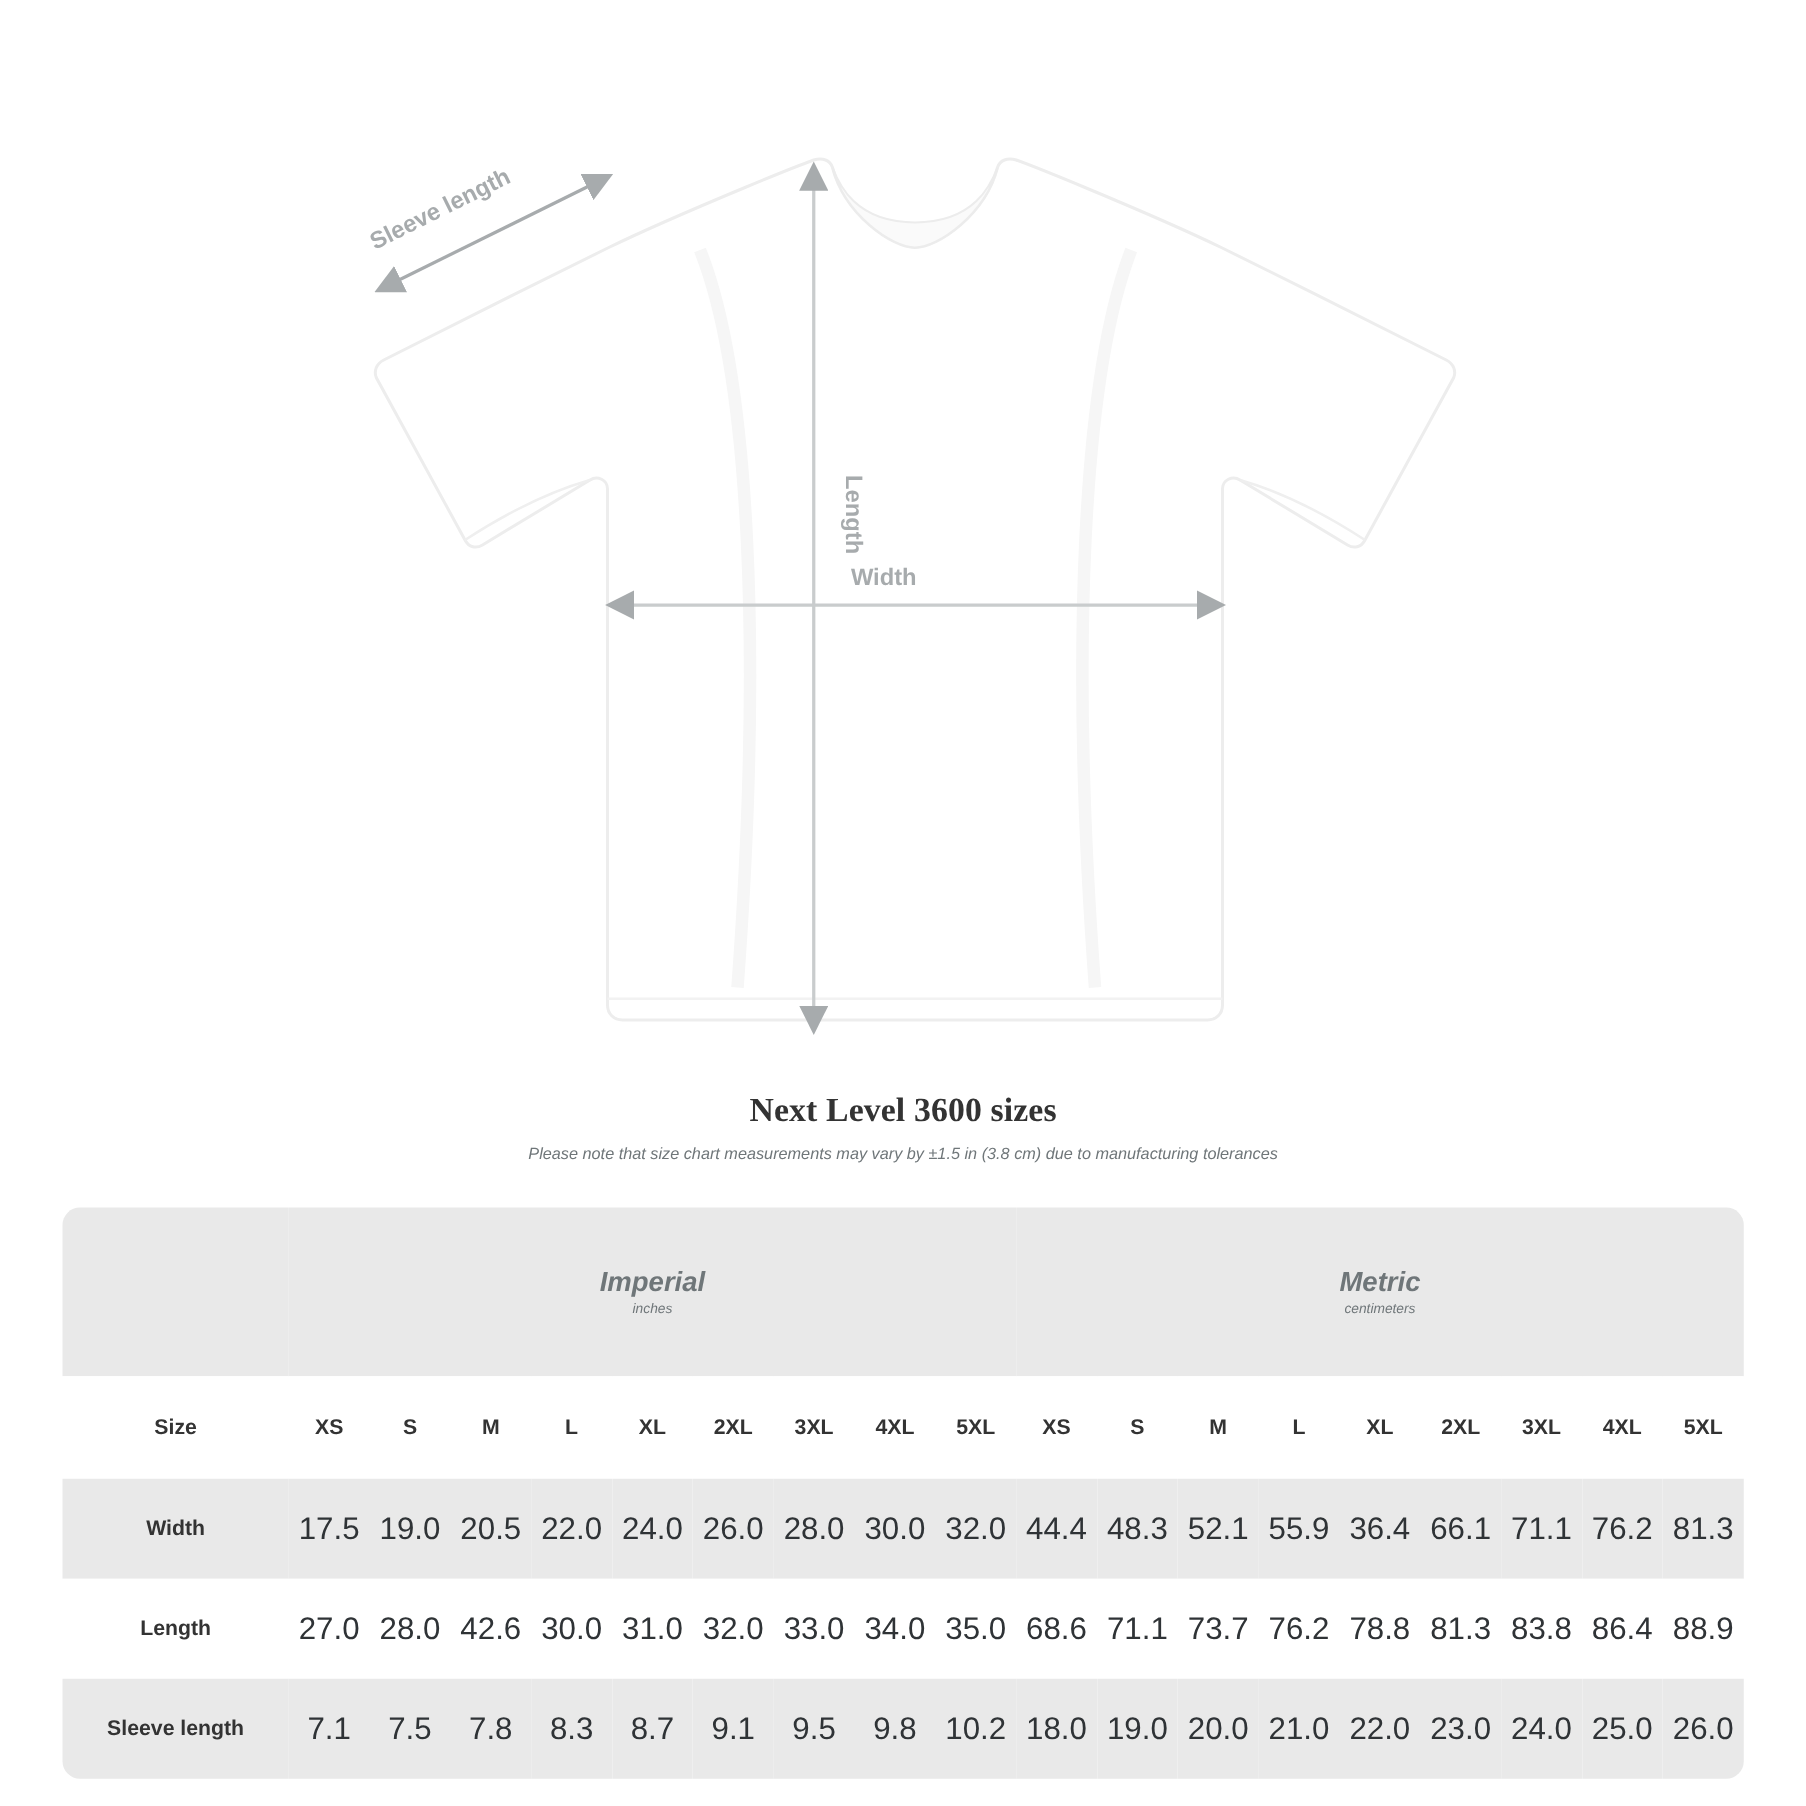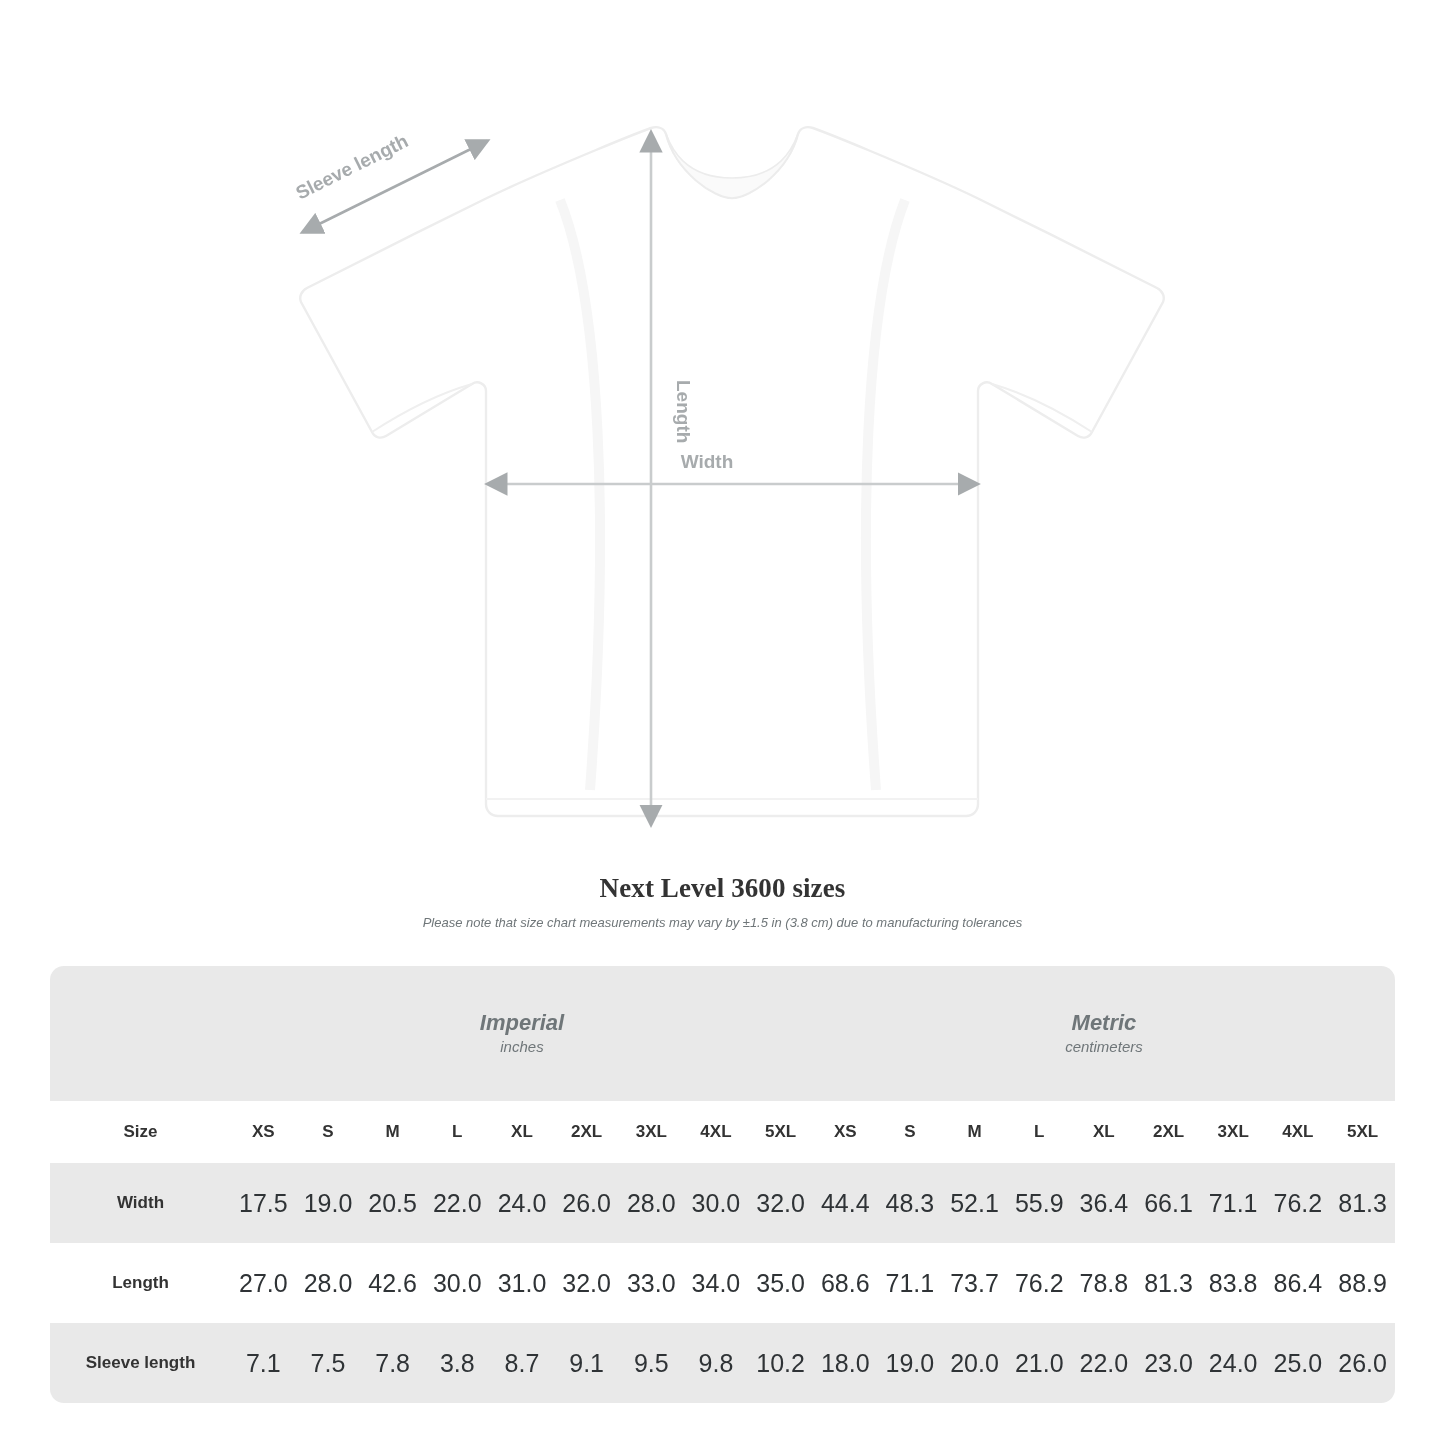--- a/index.html
+++ b/index.html
@@ -77,28 +77,28 @@
   tr.unit-row td.corner-cell { border-top-left-radius: 14px; }
 
   .unit-title {
     font-size: 22px;
     font-style: italic;
     font-weight: bold;
     color: #6f7679;
     line-height: 1.25;
   }
   .unit-sub {
-    font-size: 15px;
+    font-size: 11px;
     font-style: italic;
     color: #6f7679;
     line-height: 1.5;
   }
 
   tr.head-row td {
-    height: 62px;
+    height: 82px;
     background: #ffffff;
     font-size: 17px;
     font-weight: bold;
     color: #333333;
   }
   tr.head-row td.rowlabel { font-size: 17px; }
 
   tr.data-row td {
     height: 80px;
     font-size: 25px;
@@ -281,21 +281,21 @@
           <td>83.8</td>
           <td>86.4</td>
           <td>88.9</td>
         </tr>
 
         <tr class="data-row shaded last-row">
           <td class="rowlabel">Sleeve length</td>
           <td>7.1</td>
           <td>7.5</td>
           <td>7.8</td>
-          <td>3.8</td>
+          <td>8.3</td>
           <td>8.7</td>
           <td>9.1</td>
           <td>9.5</td>
           <td>9.8</td>
           <td>10.2</td>
           <td>18.0</td>
           <td>19.0</td>
           <td>20.0</td>
           <td>21.0</td>
           <td>22.0</td>

